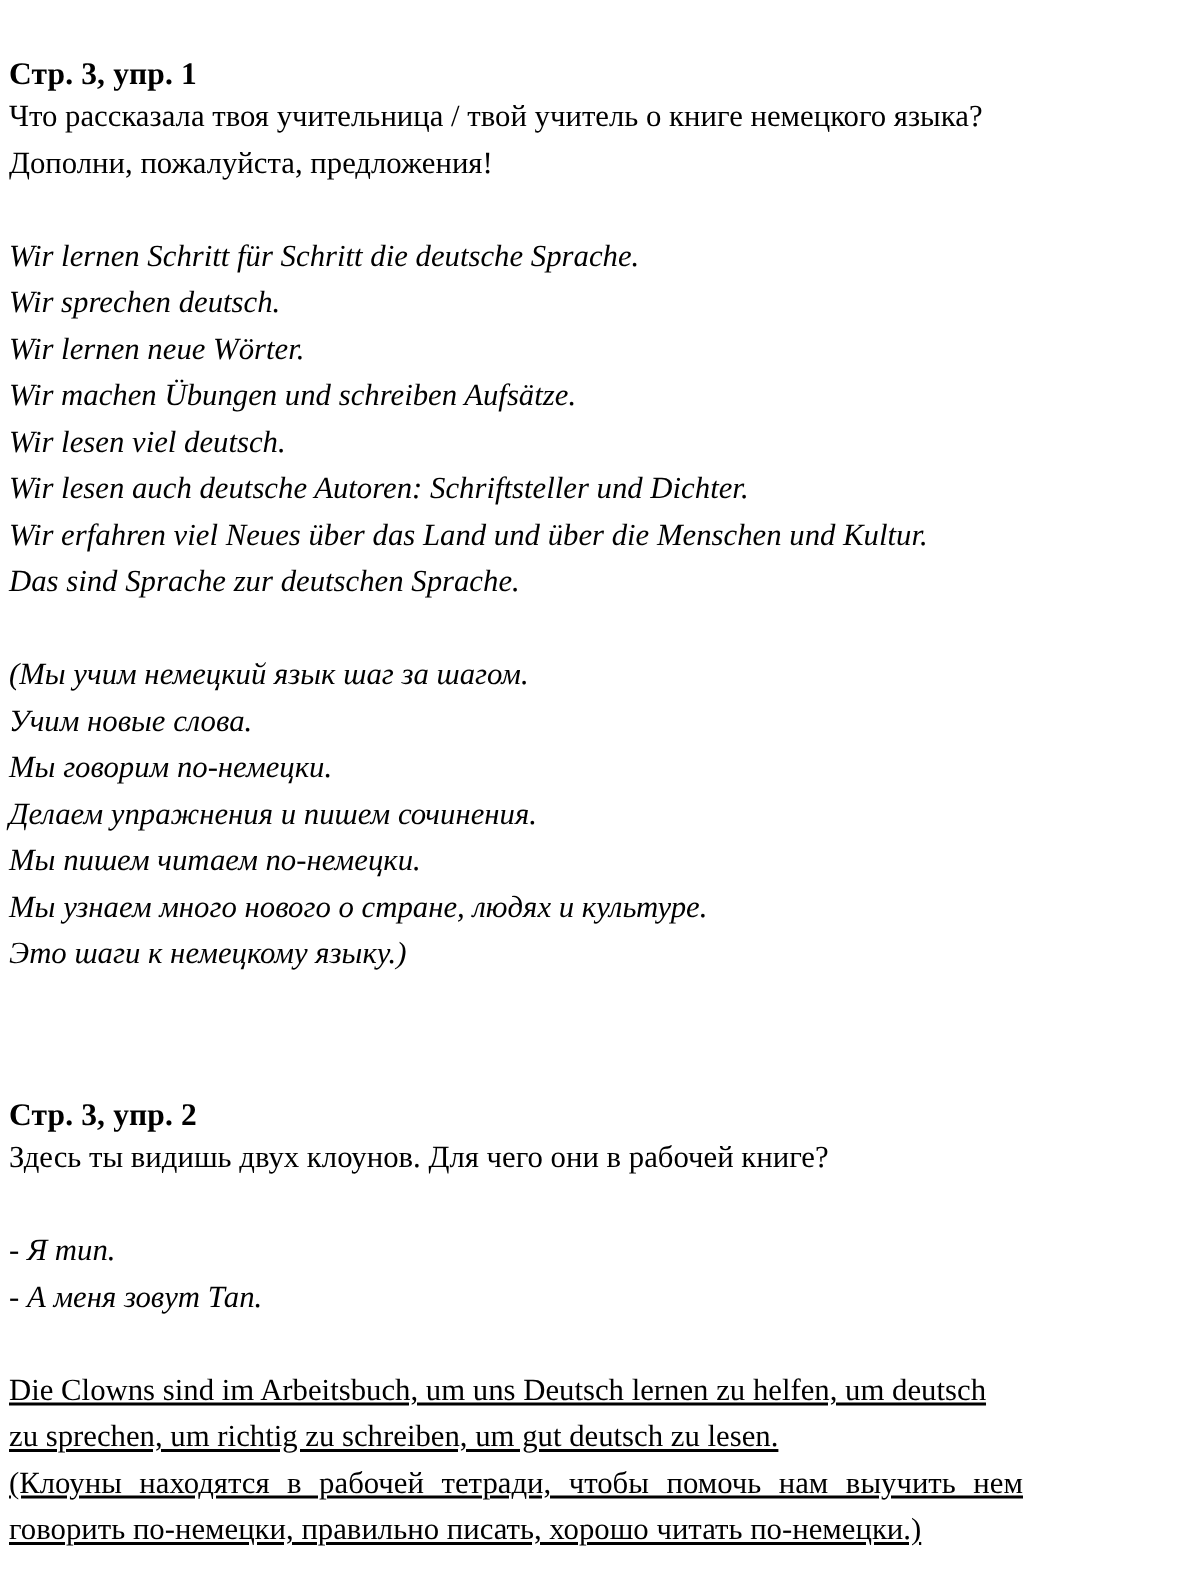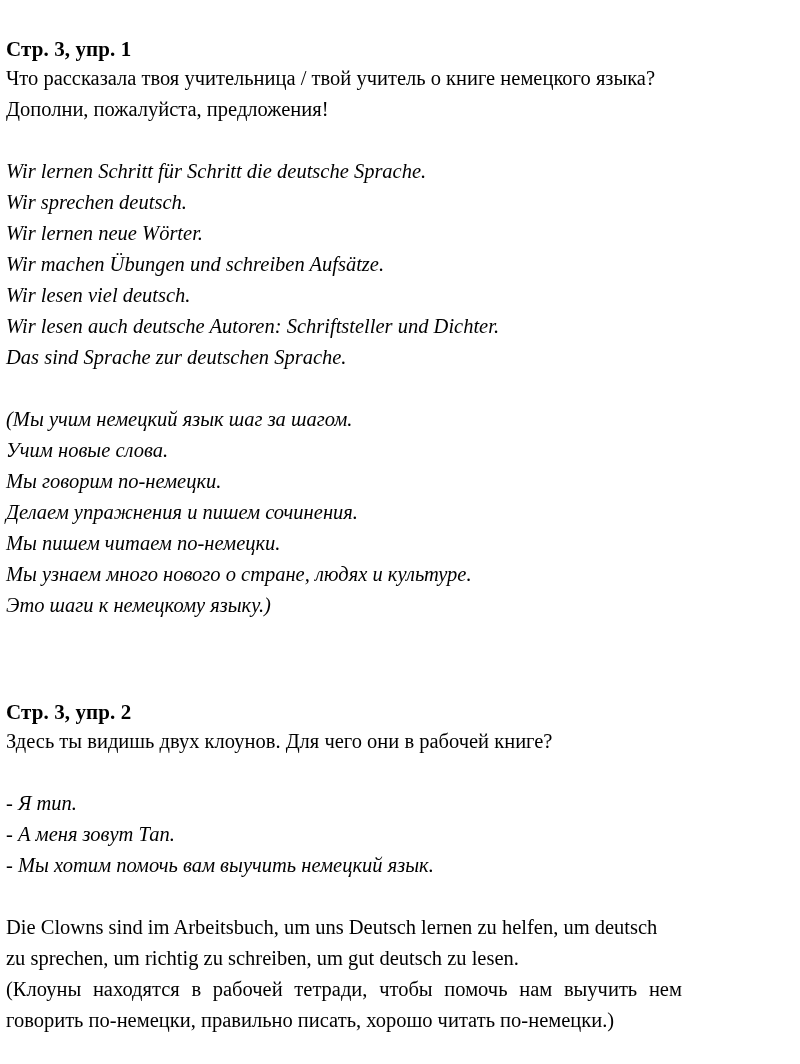--- a/index.html
+++ b/index.html
@@ -47,20 +47,21 @@
     margin: 0;
     white-space: nowrap;
     font-style: italic;
   }
 
   .para {
     font-size: 20.5px;
     line-height: 31px;
     margin: 0;
     max-width: 786px;
+    text-decoration: underline;
   }
 
   .para.justify {
     text-align: justify;
     text-align-last: left;
     width: 786px;
   }
 
   .spacer-line { height: 31px; }
   .spacer-half { height: 16px; }
@@ -81,20 +82,21 @@
 
     <div class="spacer-line"></div>
 
     <div class="block">
       <p class="line">Wir lernen Schritt für Schritt die deutsche Sprache.</p>
       <p class="line">Wir sprechen deutsch.</p>
       <p class="line">Wir lernen neue Wörter.</p>
       <p class="line">Wir machen Übungen und schreiben Aufsätze.</p>
       <p class="line">Wir lesen viel deutsch.</p>
       <p class="line">Wir lesen auch deutsche Autoren: Schriftsteller und Dichter.</p>
+      <p class="line">Wir erfahren viel Neues über das Land und über die Menschen und Kultur.</p>
       <p class="line">Das sind Sprache zur deutschen Sprache.</p>
     </div>
 
     <div class="spacer-line"></div>
 
     <div class="block">
       <p class="line">(Мы учим немецкий язык шаг за шагом.</p>
       <p class="line">Учим новые слова.</p>
       <p class="line">Мы говорим по-немецки.</p>
       <p class="line">Делаем упражнения и пишем сочинения.</p>
@@ -111,21 +113,20 @@
 
     <h1 class="ex-heading">Стр. 3, упр. 2</h1>
 
     <p class="prompt">Здесь ты видишь двух клоунов. Для чего они в рабочей книге?</p>
 
     <div class="spacer-line"></div>
 
     <div class="block">
       <p class="line">- Я тип.</p>
       <p class="line">- А меня зовут Тап.</p>
-      <p class="line">- Мы хотим помочь вам выучить немецкий язык.</p>
     </div>
 
     <div class="spacer-line"></div>
 
     <p class="para">Die Clowns sind im Arbeitsbuch, um uns Deutsch lernen zu helfen, um deutsch zu sprechen, um richtig zu schreiben, um gut deutsch zu lesen.</p>
 
     <p class="para justify">(Клоуны находятся в рабочей тетради, чтобы помочь нам выучить немецкий язык, говорить по-немецки, правильно писать, хорошо читать по-немецки.)</p>
   </div>
 
 </div>

